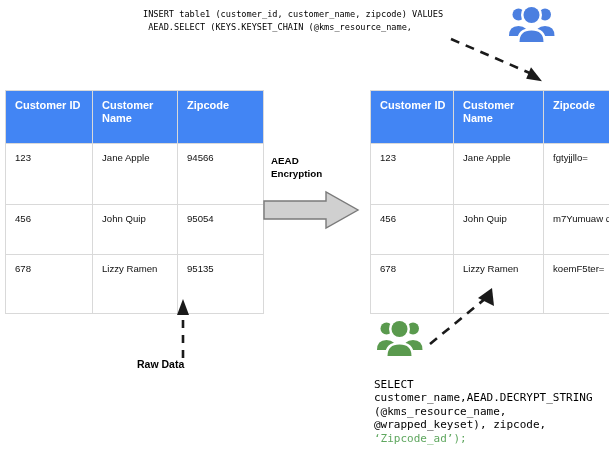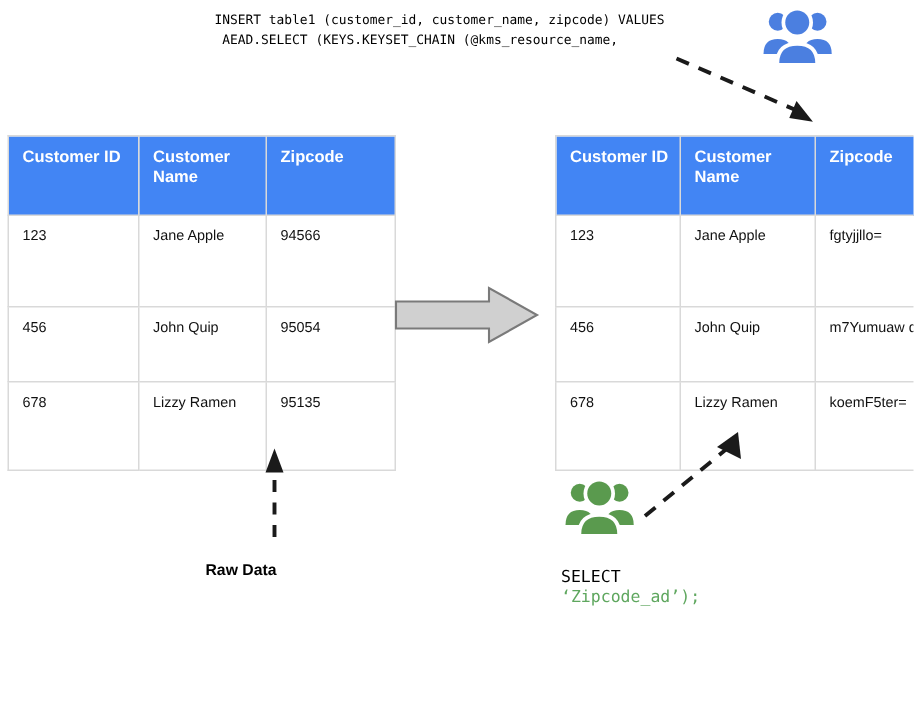--- a/index.html
+++ b/index.html
@@ -124,21 +124,21 @@
   
   .dashed-arrow { position: absolute; }
   #arrow-insert { left: 448px; top: 36px; width: 110px; height: 50px; }
   #arrow-select { left: 424px; top: 286px; width: 80px; height: 62px; }
   #arrow-rawdata { left: 168px; top: 298px; width: 30px; height: 62px; }
 
   
   #raw-data-label {
     position: absolute;
     left: 137px;
-    top: 374px;
+    top: 358px;
     font-size: 10.5px;
     font-weight: bold;
     color: #000000;
     white-space: nowrap;
   }
 </style>
 </head>
 <body>
 
 <div class="stage">
@@ -188,20 +188,22 @@
         <td>95054</td>
       </tr>
       <tr class="r3">
         <td>678</td>
         <td>Lizzy Ramen</td>
         <td>95135</td>
       </tr>
     </tbody>
   </table>
 
+  <div id="aead-label">AEAD
+Encryption</div>
   <div id="aead-arrow">
     <svg viewBox="0 0 98 40" width="98" height="40" xmlns="http://www.w3.org/2000/svg">
       <path d="M2 11 L64 11 L64 2 L96 20 L64 38 L64 29 L2 29 Z" fill="#d0d0d0" stroke="#7a7a7a" stroke-width="1.4" stroke-linejoin="miter"></path>
     </svg>
   </div>
 
   <table class="data-table" id="table-encrypted">
     <thead>
       <tr>
         <th class="c-id">Customer ID</th>
@@ -249,15 +251,15 @@
     </svg>
   </div>
 
   <div class="dashed-arrow" id="arrow-select">
     <svg viewBox="0 0 80 62" width="80" height="62" xmlns="http://www.w3.org/2000/svg">
       <line x1="6" y1="58" x2="62" y2="12" stroke="#1a1a1a" stroke-width="2.6" stroke-dasharray="9 7" stroke-linecap="butt"></line>
       <path d="M68 2 L70 20 L54 12 Z" fill="#1a1a1a"></path>
     </svg>
   </div>
 
-  <div class="sql-block" id="select-sql"><div><span>SELECT</span></div><div><span class="green">‘Zipcode_ad’);</span></div></div>
+  <div class="sql-block" id="select-sql"><div><span>SELECT</span></div><div><span>customer_name,AEAD.DECRYPT_STRING</span></div><div><span>(@kms_resource_name,</span></div><div><span>@wrapped_keyset), zipcode,</span></div><div><span class="green">‘Zipcode_ad’);</span></div></div>
 
 </div>
 
 </body></html>

